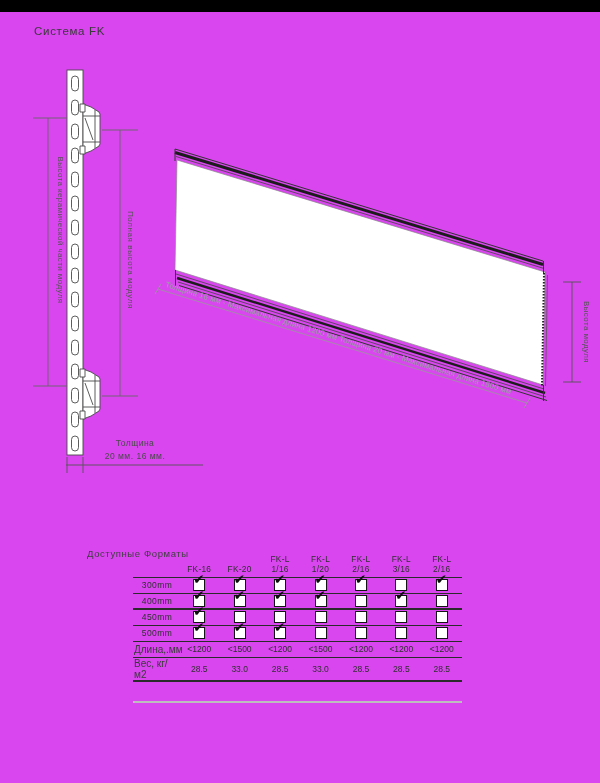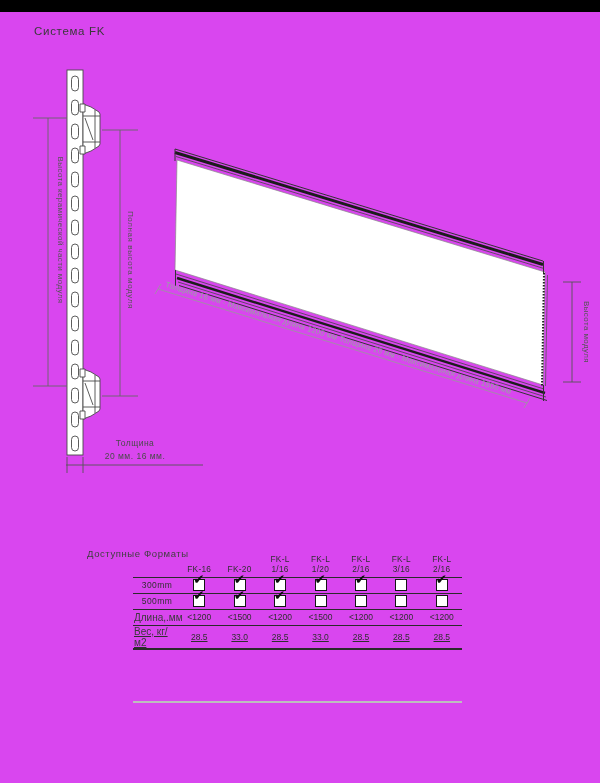--- a/index.html
+++ b/index.html
@@ -12,21 +12,21 @@
   .panel-diagram{position:absolute;left:150px;top:140px;}
 
   .formats-title{position:absolute;left:87px;top:530px;font-size:9.5px;letter-spacing:.6px;color:#3f3f3f;margin-top:18px;}
   table.formats{position:absolute;left:133px;top:551px;width:329px;border-collapse:collapse;
         table-layout:fixed;font-size:8.5px;color:#2f2f2f;}
   table.formats th,table.formats td{padding:0;text-align:center;font-weight:400;}
   table.formats thead tr{height:26px;border-bottom:1px solid #2b2b2b;}
   table.formats thead th{vertical-align:bottom;padding-bottom:3px;font-size:8.3px;letter-spacing:.3px;line-height:10px;}
   table.formats tbody tr{height:16px;border-bottom:1px solid #2b2b2b;}
   table.formats tbody tr.thick{border-bottom-width:2px;}
-  table.formats tbody tr.last{border-bottom-width:2px;text-decoration:underline;}
+  table.formats tbody tr.last{border-bottom-width:2px;}
   td.rlabel{text-align:center;letter-spacing:.4px;padding-left:2px !important;}
   td.mlabel{text-align:left !important;font-size:10px;letter-spacing:0;color:#3a3a3a;padding-left:1px !important;}
   .cb{display:inline-block;width:10px;height:10px;border:1.6px solid #141414;background:#fff;
       position:relative;vertical-align:middle;}
   .mark{position:absolute;left:-1px;top:-7px;font-size:13.5px;font-weight:700;color:#0d0d0d;
       line-height:1;font-family:"DejaVu Sans",sans-serif;}
   .table-underline{position:absolute;left:133px;top:701px;width:329px;height:2px;background:#bdbdbd;}
   svg text{font-family:"Liberation Sans",sans-serif;}
 </style>
 </head>
@@ -182,20 +182,40 @@
         <tr>
           <td class="rlabel">300mm</td>
           <td><span class="cb"><span class="mark">✔</span></span></td>
           <td><span class="cb"><span class="mark">✔</span></span></td>
           <td><span class="cb"><span class="mark">✔</span></span></td>
           <td><span class="cb"><span class="mark">✔</span></span></td>
           <td><span class="cb"><span class="mark">✔</span></span></td>
           <td><span class="cb"></span></td>
           <td><span class="cb"><span class="mark">✔</span></span></td>
         </tr>
+        <tr class="thick">
+          <td class="rlabel">400mm</td>
+          <td><span class="cb"><span class="mark">✔</span></span></td>
+          <td><span class="cb"><span class="mark">✔</span></span></td>
+          <td><span class="cb"><span class="mark">✔</span></span></td>
+          <td><span class="cb"><span class="mark">✔</span></span></td>
+          <td><span class="cb"></span></td>
+          <td><span class="cb"><span class="mark">✔</span></span></td>
+          <td><span class="cb"></span></td>
+        </tr>
+        <tr>
+          <td class="rlabel">450mm</td>
+          <td><span class="cb"><span class="mark">✔</span></span></td>
+          <td><span class="cb"></span></td>
+          <td><span class="cb"></span></td>
+          <td><span class="cb"></span></td>
+          <td><span class="cb"></span></td>
+          <td><span class="cb"></span></td>
+          <td><span class="cb"></span></td>
+        </tr>
         <tr>
           <td class="rlabel">500mm</td>
           <td><span class="cb"><span class="mark">✔</span></span></td>
           <td><span class="cb"><span class="mark">✔</span></span></td>
           <td><span class="cb"><span class="mark">✔</span></span></td>
           <td><span class="cb"></span></td>
           <td><span class="cb"></span></td>
           <td><span class="cb"></span></td>
           <td><span class="cb"></span></td>
         </tr>

